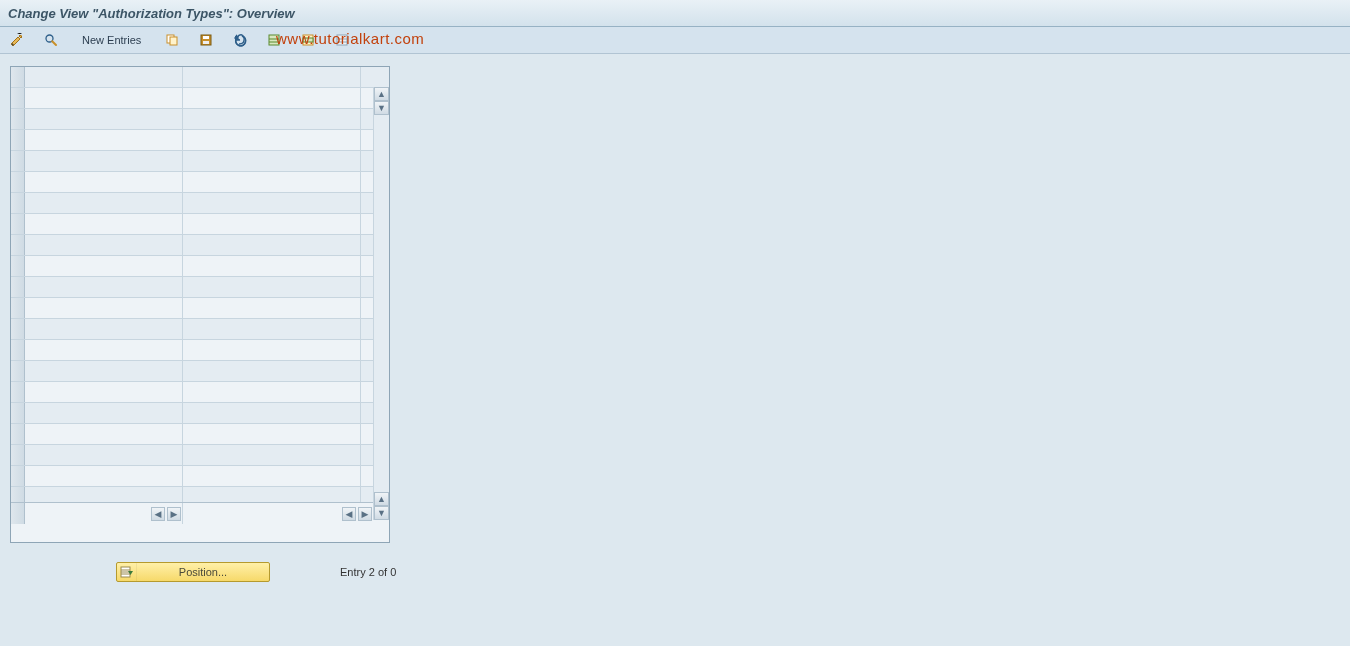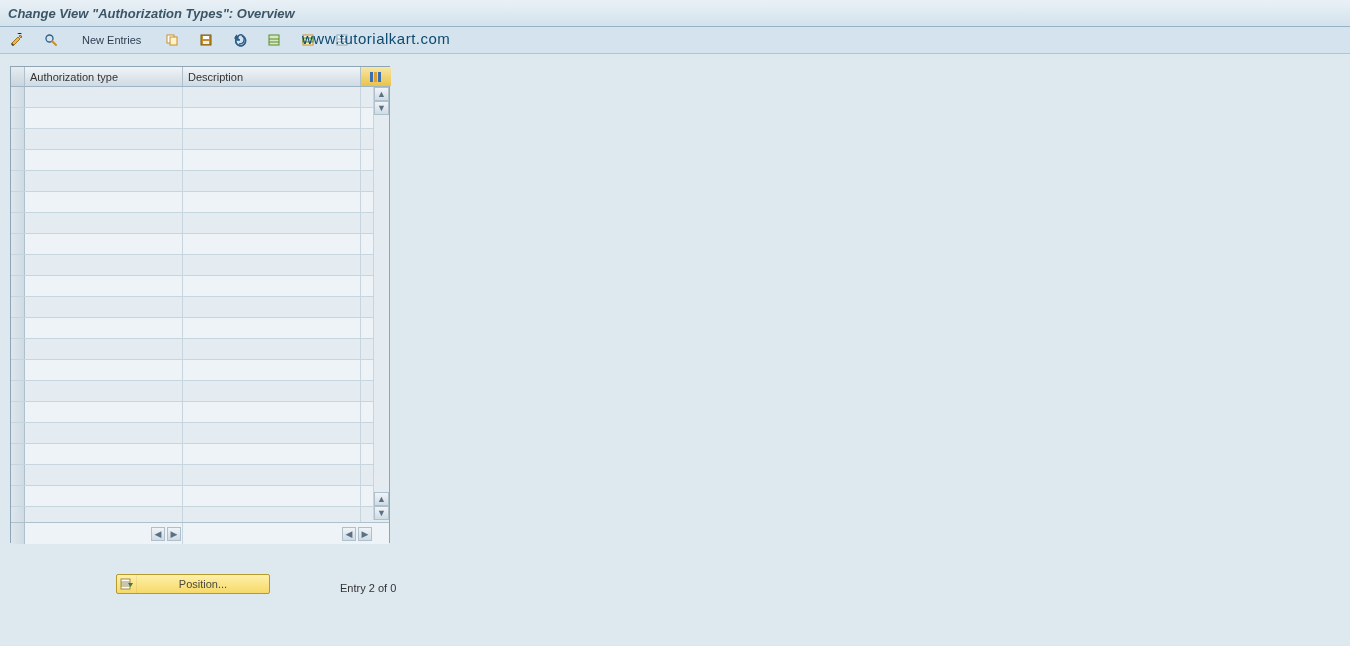--- a/index.html
+++ b/index.html
@@ -50,24 +50,24 @@
     border: 1px solid transparent;
   }
   .toolbar .new-entries {
     font-size: 11px;
     color: #2c3e50;
     padding: 2px 6px;
     cursor: pointer;
   }
   .watermark {
     position: absolute;
-    left: 302px;
+    left: 276px;
     top: 3px;
     font-size: 15px;
-    color: #0c4a6e;
+    color: #c2410c;
     letter-spacing: 0.5px;
     pointer-events: none;
     font-family: Arial, sans-serif;
   }
 
   
   .content {
     padding: 12px 10px;
     height: calc(100% - 54px);
     position: relative;
@@ -168,24 +168,24 @@
     background:linear-gradient(#f0f4f7,#d0dbe4);
     font-size:9px; color:#5a7185;
     display:flex; align-items:center; justify-content:center;
     margin:0 1px;
   }
 
   
   .bottom-row {
     position:absolute;
     left: 10px;
-    top: 520px;
+    top: 508px;
     width: 400px;
     display:flex;
-    align-items:flex-end;
+    align-items:center;
     gap: 70px;
     padding-left:106px;
   }
   .position-btn {
     width: 154px; height:20px;
     background: linear-gradient(to bottom,#fff0a8,#f6d96a);
     border:1px solid #b59a2e;
     display:flex; align-items:center;
     font-size:11px; color:#4a4a3a;
     cursor:pointer;
@@ -305,33 +305,20 @@
       <line x1="2" y1="9" x2="12" y2="9" stroke="#8ea5b6"></line>
     </svg>
   </span>
 
   <span class="watermark">www.tutorialkart.com</span>
 </div>
 
 <div class="content">
 
   <div class="grid-wrap">
-    <div class="grid-header">
-      <div class="hcell sel"></div>
-      <div class="hcell col1">Authorization type</div>
-      <div class="hcell col2">Description</div>
-      <div class="hcell cfg">
-        <svg width="14" height="12" viewBox="0 0 14 12">
-          <rect x="0" y="0" width="14" height="12" fill="none"></rect>
-          <rect x="1" y="1" width="3" height="10" fill="#3a6fb0"></rect>
-          <rect x="5" y="1" width="3" height="10" fill="#e0a030"></rect>
-          <rect x="9" y="1" width="3" height="10" fill="#3a6fb0"></rect>
-        </svg>
-      </div>
-    </div>
 
     <div class="grid-body">
 
       <div class="grid-row">
           <div class="sel"></div>
           <div class="c1"></div>
           <div class="c2"></div>
           <div class="sp"></div>
         </div>
       <div class="grid-row">

